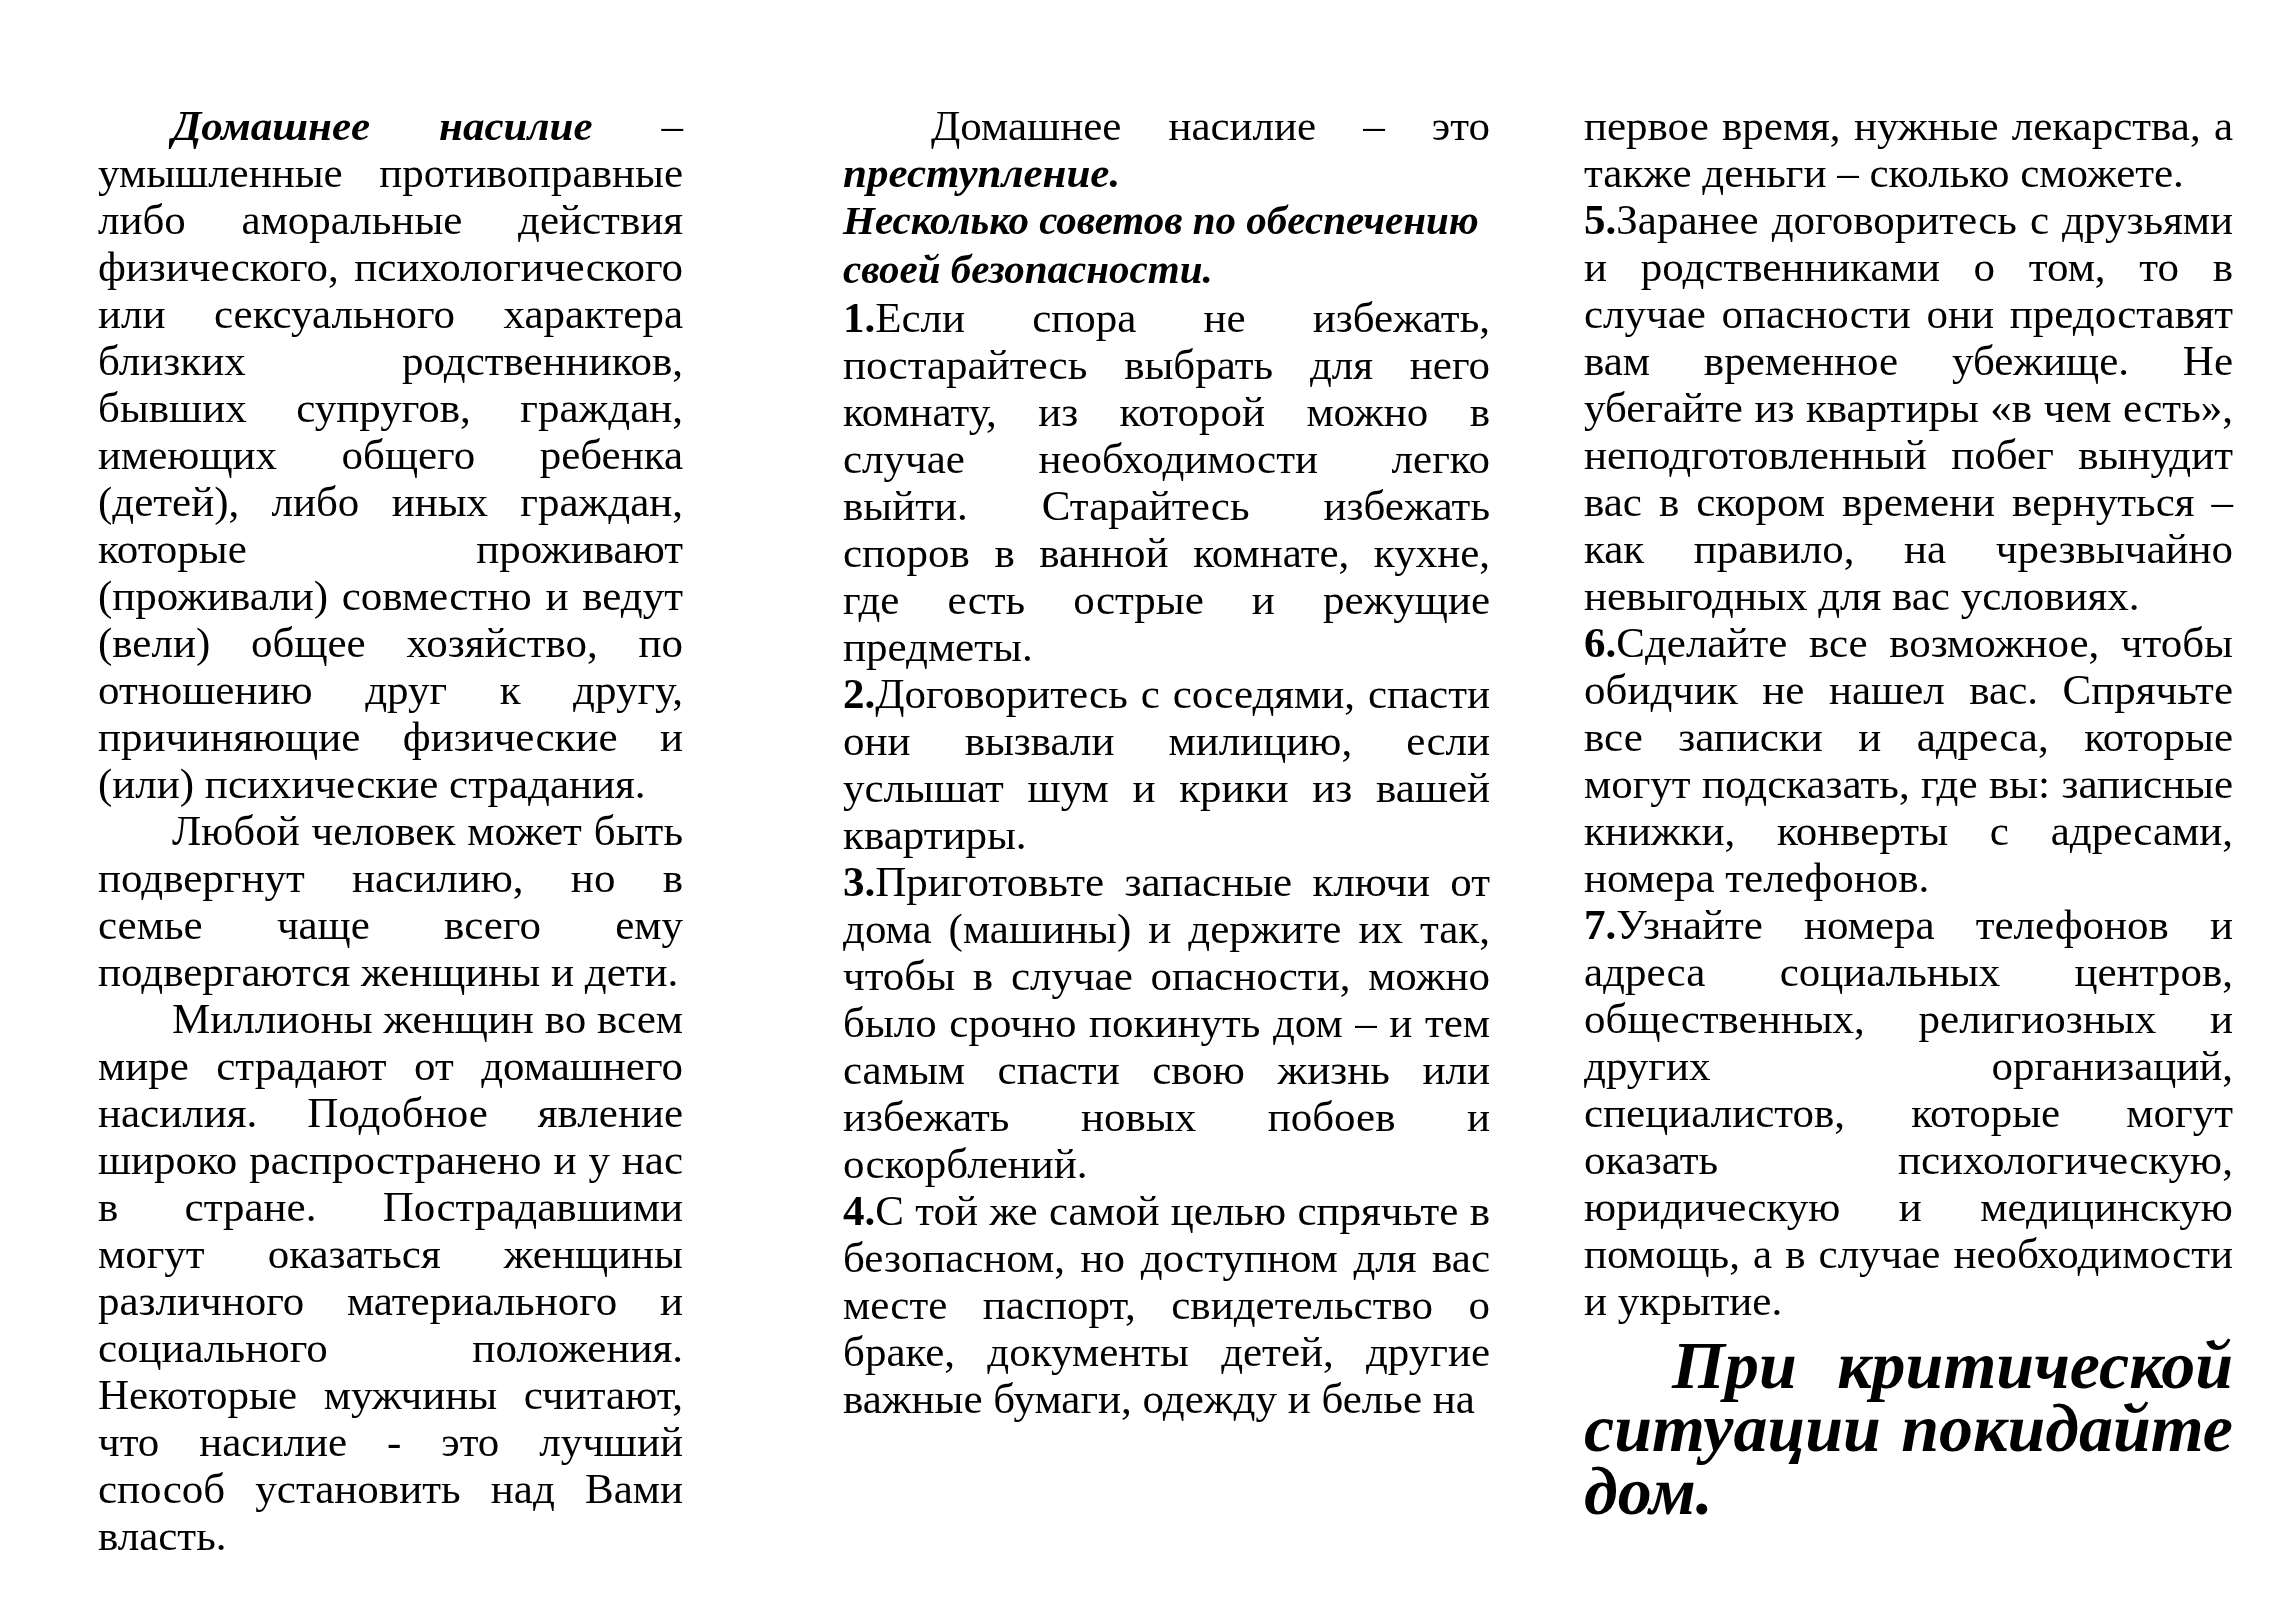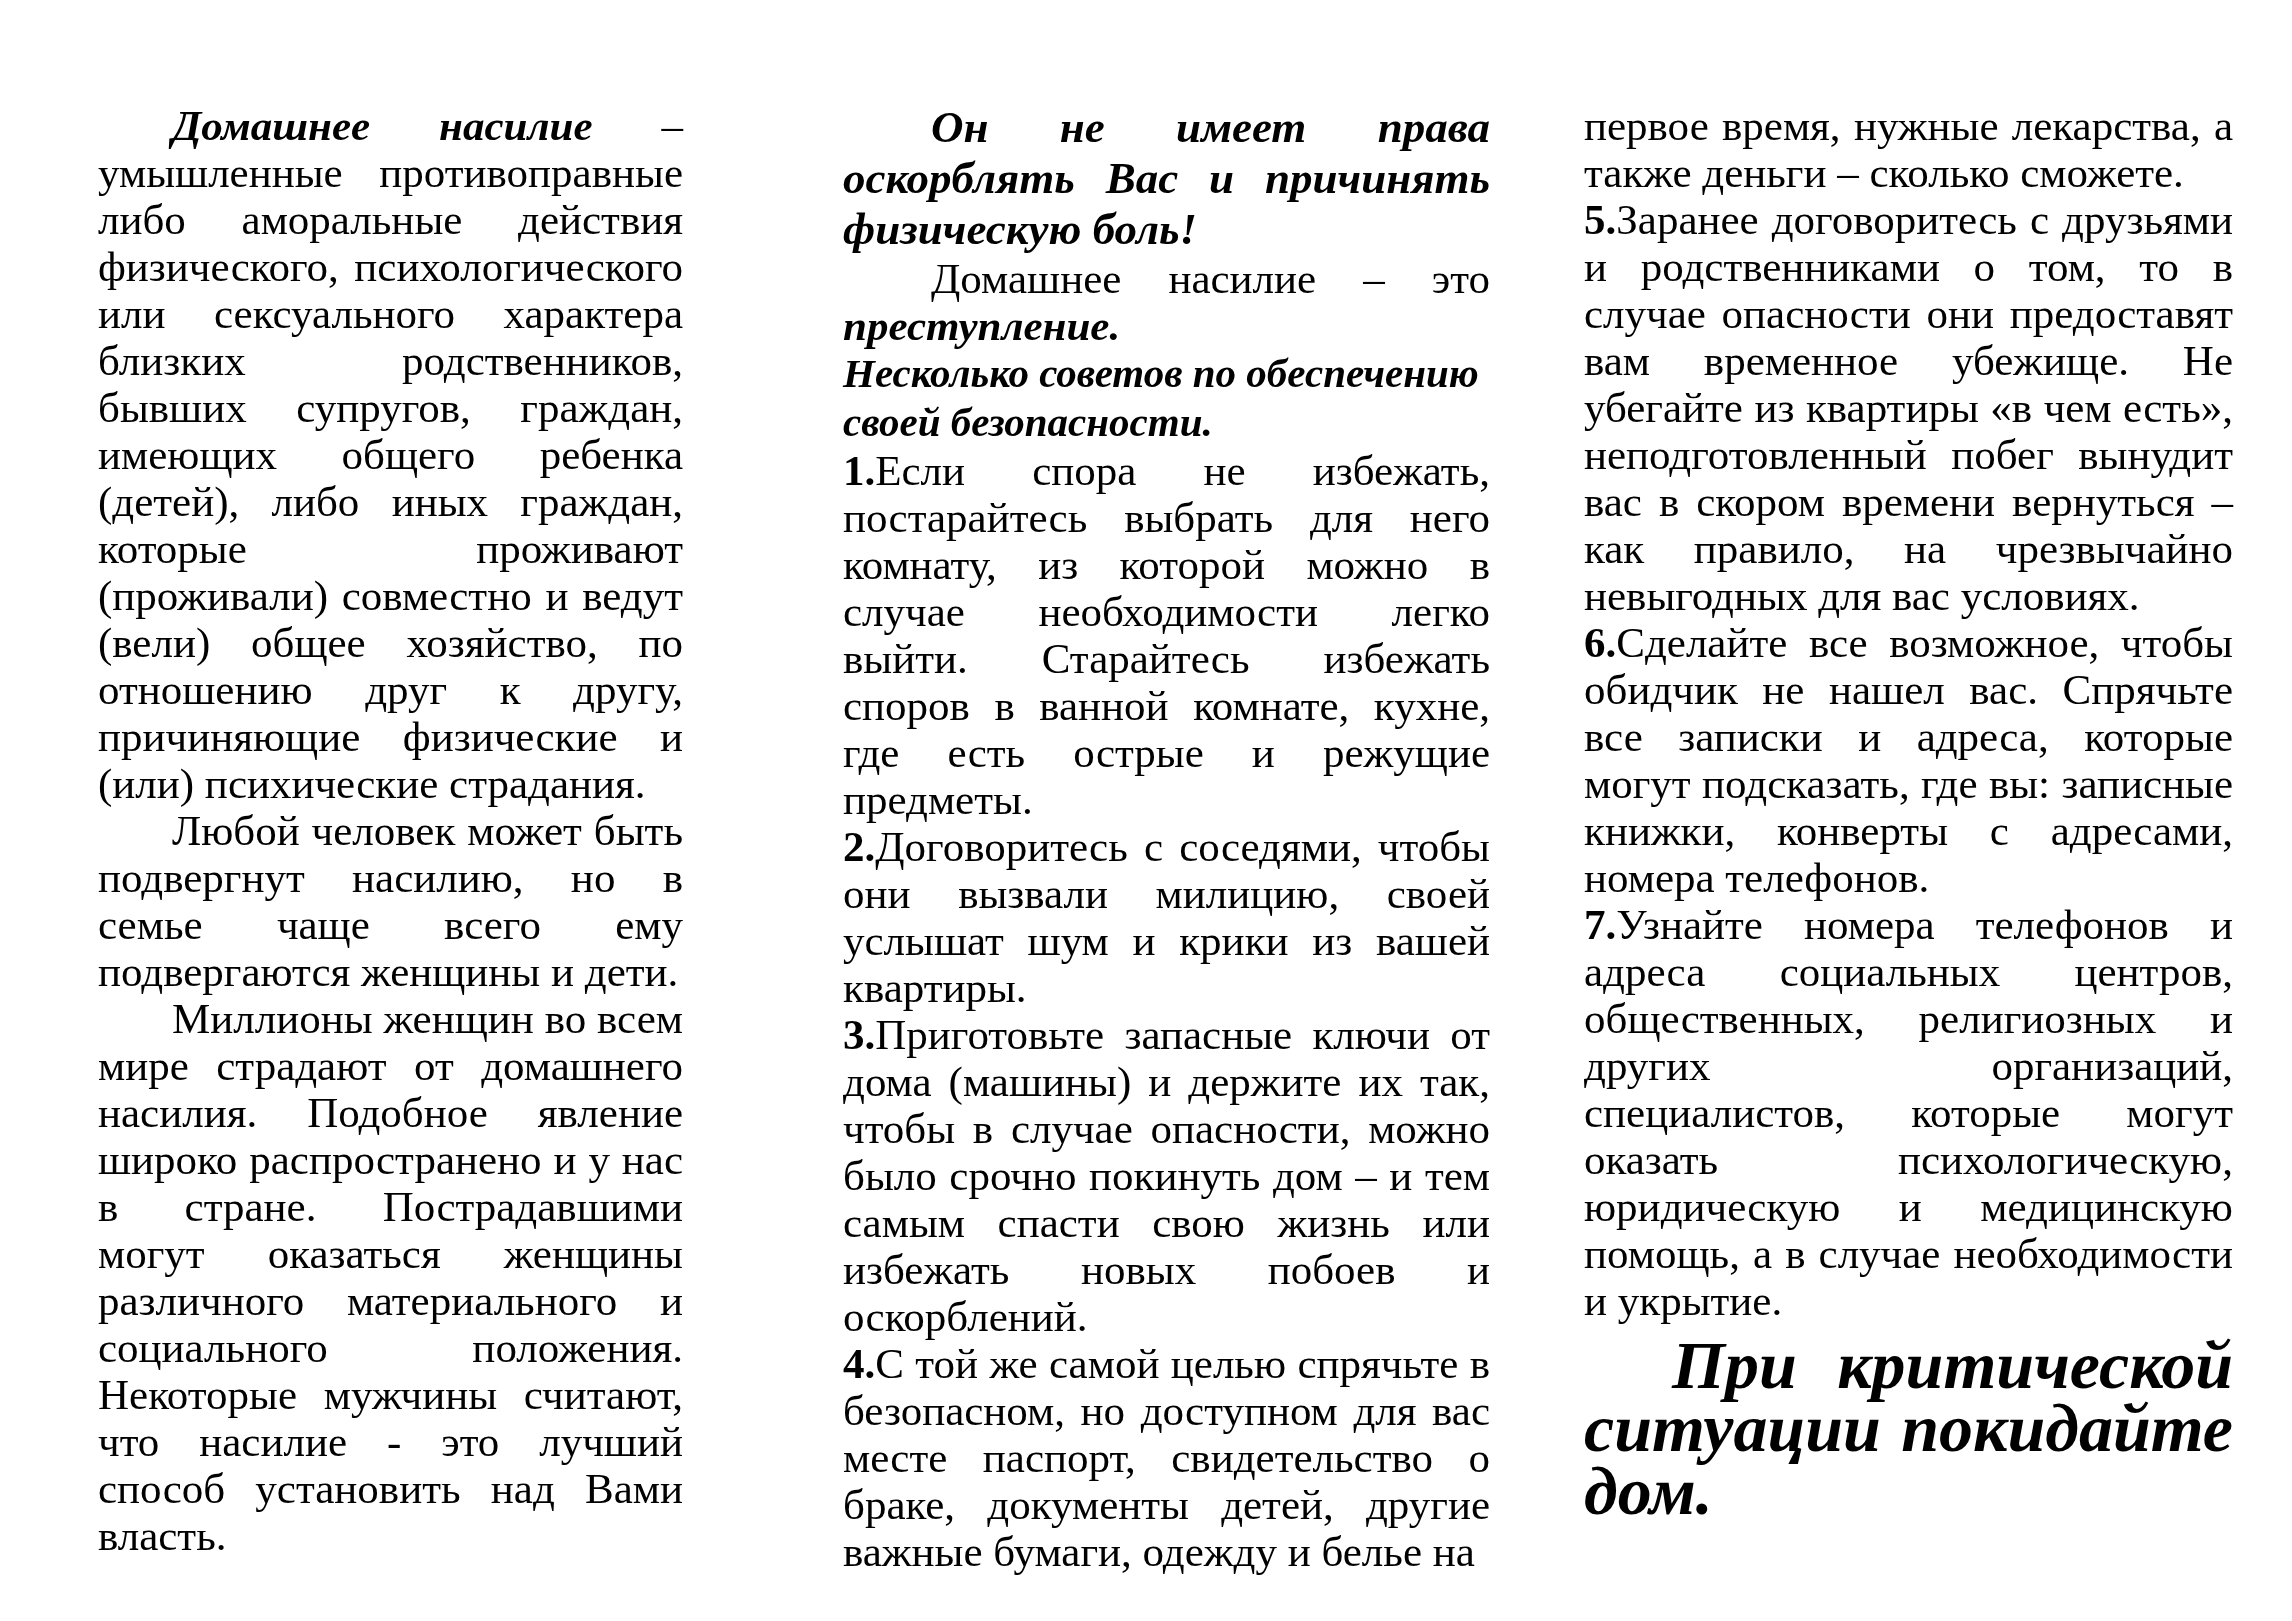--- a/index.html
+++ b/index.html
@@ -64,25 +64,24 @@
 
 <div class="page">
 
   <div class="col col-1">
     <p class="indent"><span class="bi">Домашнее насилие</span><span> – умышленные противоправные либо аморальные действия физического, психологического или сексуального характера близких родственников, бывших супругов, граждан, имеющих общего ребенка (детей), либо иных граждан, которые проживают (проживали) совместно и ведут (вели) общее хозяйство, по отношению друг к другу, причиняющие физические и (или) психические страдания.</span></p>
     <p class="indent">Любой человек может быть подвергнут насилию, но в семье чаще всего ему подвергаются женщины и дети.</p>
     <p class="indent">Миллионы женщин во всем мире страдают от домашнего насилия. Подобное явление широко распространено и у нас в стране. Пострадавшими могут оказаться женщины различного материального и социального положения. Некоторые мужчины считают, что насилие - это лучший способ установить над Вами власть.</p>
   </div>
 
   <div class="col col-2">
-    <p class="heading">Он не имеет права оскорблять Вас и причинять физическую боль!</p>
     <p class="indent2"><span>Домашнее насилие – это </span><span class="bi">преступление.</span></p>
     <p class="tips-title">Несколько советов по обеспечению своей безопасности.</p>
     <p class="item"><b>1.</b><span>Если спора не избежать, постарайтесь выбрать для него комнату, из которой можно в случае необходимости легко выйти. Старайтесь избежать споров в ванной комнате, кухне, где есть острые и режущие предметы.</span></p>
-    <p class="item"><b>2.</b><span>Договоритесь с соседями, чтобы они вызвали милицию, своей услышат шум и крики из вашей квартиры.</span></p>
+    <p class="item"><b>2.</b><span>Договоритесь с соседями, спасти они вызвали милицию, если услышат шум и крики из вашей квартиры.</span></p>
     <p class="item"><b>3.</b><span>Приготовьте запасные ключи от дома (машины) и держите их так, чтобы в случае опасности, можно было срочно покинуть дом – и тем самым спасти свою жизнь или избежать новых побоев и оскорблений.</span></p>
     <p class="item"><b>4.</b><span>С той же самой целью спрячьте в безопасном, но доступном для вас месте паспорт, свидетельство о браке, документы детей, другие важные бумаги, одежду и белье на</span></p>
   </div>
 
   <div class="col col-3">
     <p>первое время, нужные лекарства, а также деньги – сколько сможете.</p>
     <p class="item"><b>5.</b><span>Заранее договоритесь с друзьями и родственниками о том, то в случае опасности они предоставят вам временное убежище. Не убегайте из квартиры «в чем есть», неподготовленный побег вынудит вас в скором времени вернуться – как правило, на чрезвычайно невыгодных для вас условиях.</span></p>
     <p class="item"><b>6.</b><span>Сделайте все возможное, чтобы обидчик не нашел вас. Спрячьте все записки и адреса, которые могут подсказать, где вы: записные книжки, конверты с адресами, номера телефонов.</span></p>
     <p class="item"><b>7.</b><span>Узнайте номера телефонов и адреса социальных центров, общественных, религиозных и других организаций, специалистов, которые могут оказать психологическую, юридическую и медицинскую помощь, а в случае необходимости и укрытие.</span></p>
     <p class="final">При критической ситуации покидайте дом.</p>

